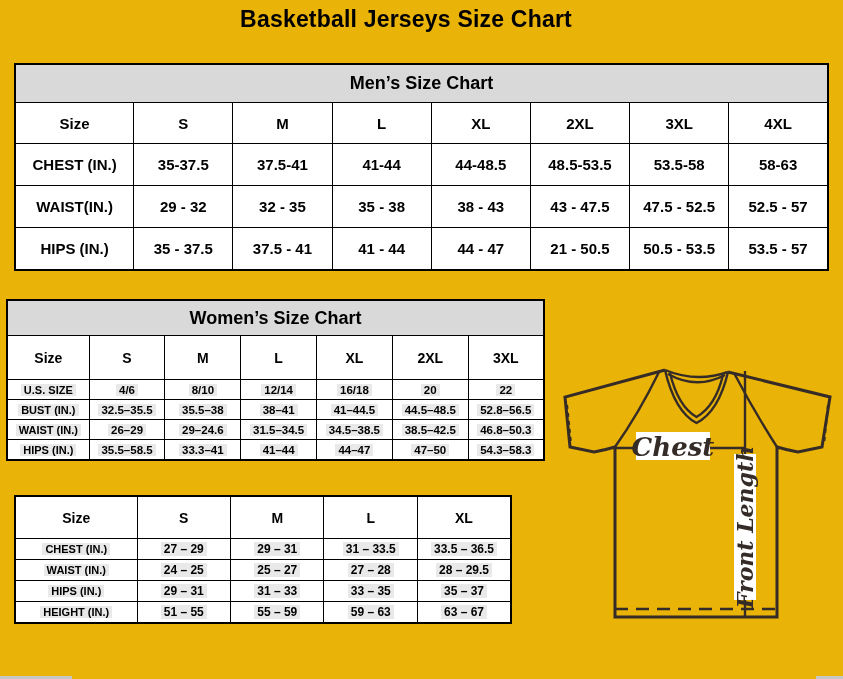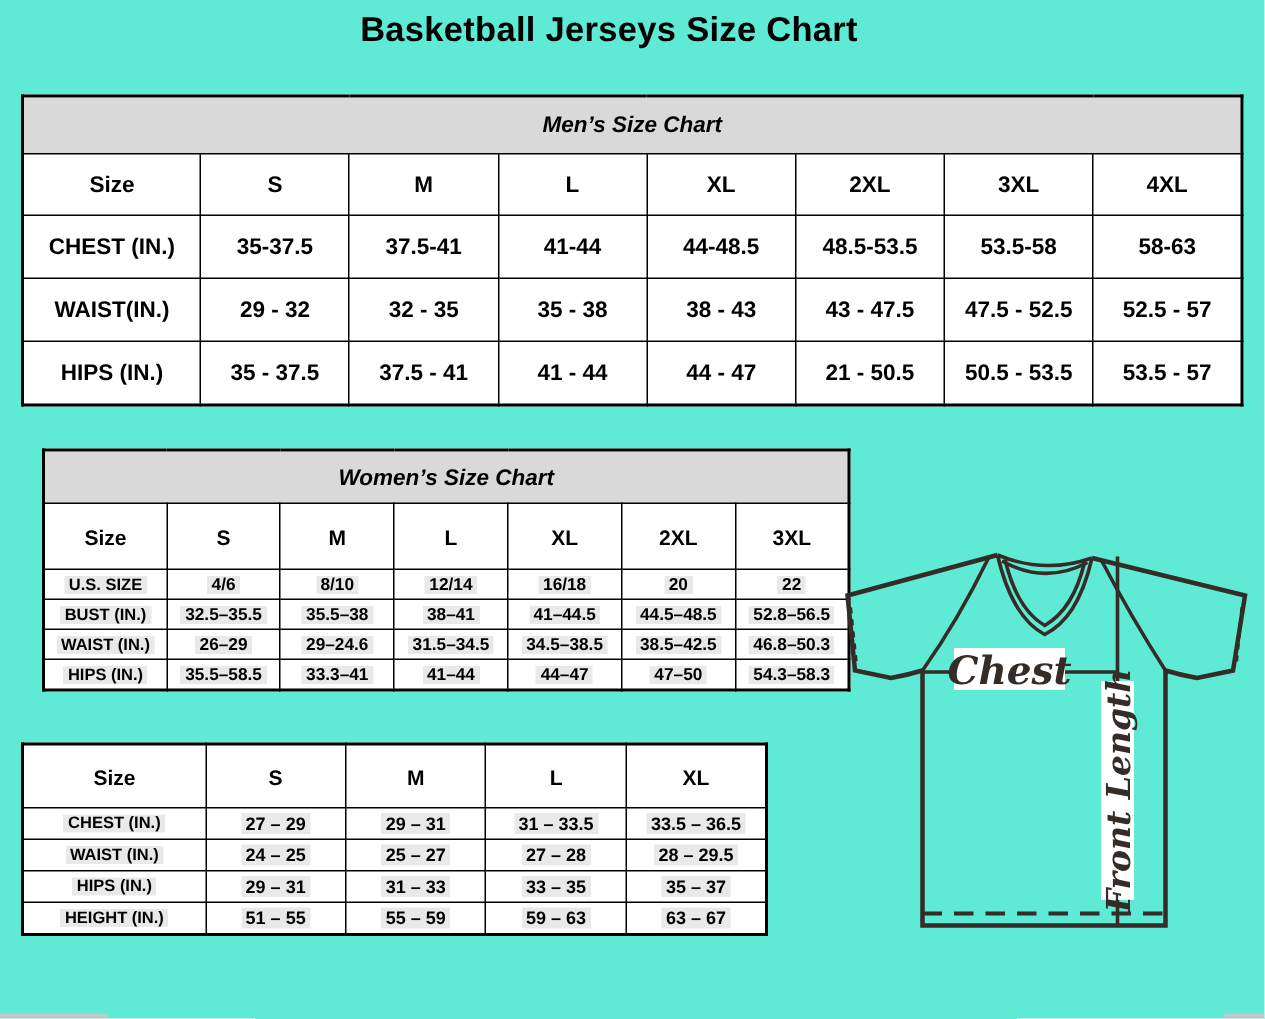--- a/index.html
+++ b/index.html
@@ -4,46 +4,46 @@
 <style>
   :root{
     --band:#d9d9d9;
     --hl:#e9e9e9;
     --ink:#000000;
     --jersey:#352b27;
     --scrollbar:#c6c6c6;
   }
   html,body{margin:0;padding:0;background:#fff;}
   .page{
-    position:relative;width:843px;height:679px;background:#5eead4;
+    position:relative;width:843px;height:679px;background:#eab308;
     font-family:"Liberation Sans",sans-serif;color:var(--ink);overflow:hidden;
   }
   .title{
     position:absolute;top:6px;left:0;width:812px;margin:0;
     text-align:center;font-size:23px;font-weight:bold;letter-spacing:0.2px;
   }
   table.chart{
     position:absolute;border-collapse:collapse;table-layout:fixed;
     background:#fff;border:2px solid var(--ink);
   }
   table.chart td{
     border:1.5px solid var(--ink);text-align:center;vertical-align:middle;
     font-weight:bold;padding:0;overflow:hidden;white-space:nowrap;
   }
-  td.band{background:var(--band);font-size:15px;font-style:italic;}
+  td.band{background:var(--band);font-size:18px;}
   .hl{background:var(--hl);padding:0 3px;}
 
   
   #mens{left:14px;top:63px;width:815px;}
   #mens td.band{height:37px;}
   #mens tr.sizerow td{height:40px;font-size:15px;}
   #mens tr.datarow td{height:41px;font-size:15px;}
 
   
-  #womens{left:28px;top:299px;width:539px;}
+  #womens{left:6px;top:299px;width:539px;}
   #womens td.band{height:34px;}
   #womens tr.sizerow td{height:43px;font-size:14px;}
   #womens tr.datarow td{height:19px;font-size:11.5px;}
   #womens tr.datarow td.lbl{font-size:11px;}
 
   
   #youth{left:14px;top:495px;width:498px;}
   #youth td.band{height:36px;}
   #youth tr.sizerow td{height:41px;font-size:14px;}
   #youth tr.datarow td{height:20px;font-size:12px;}

